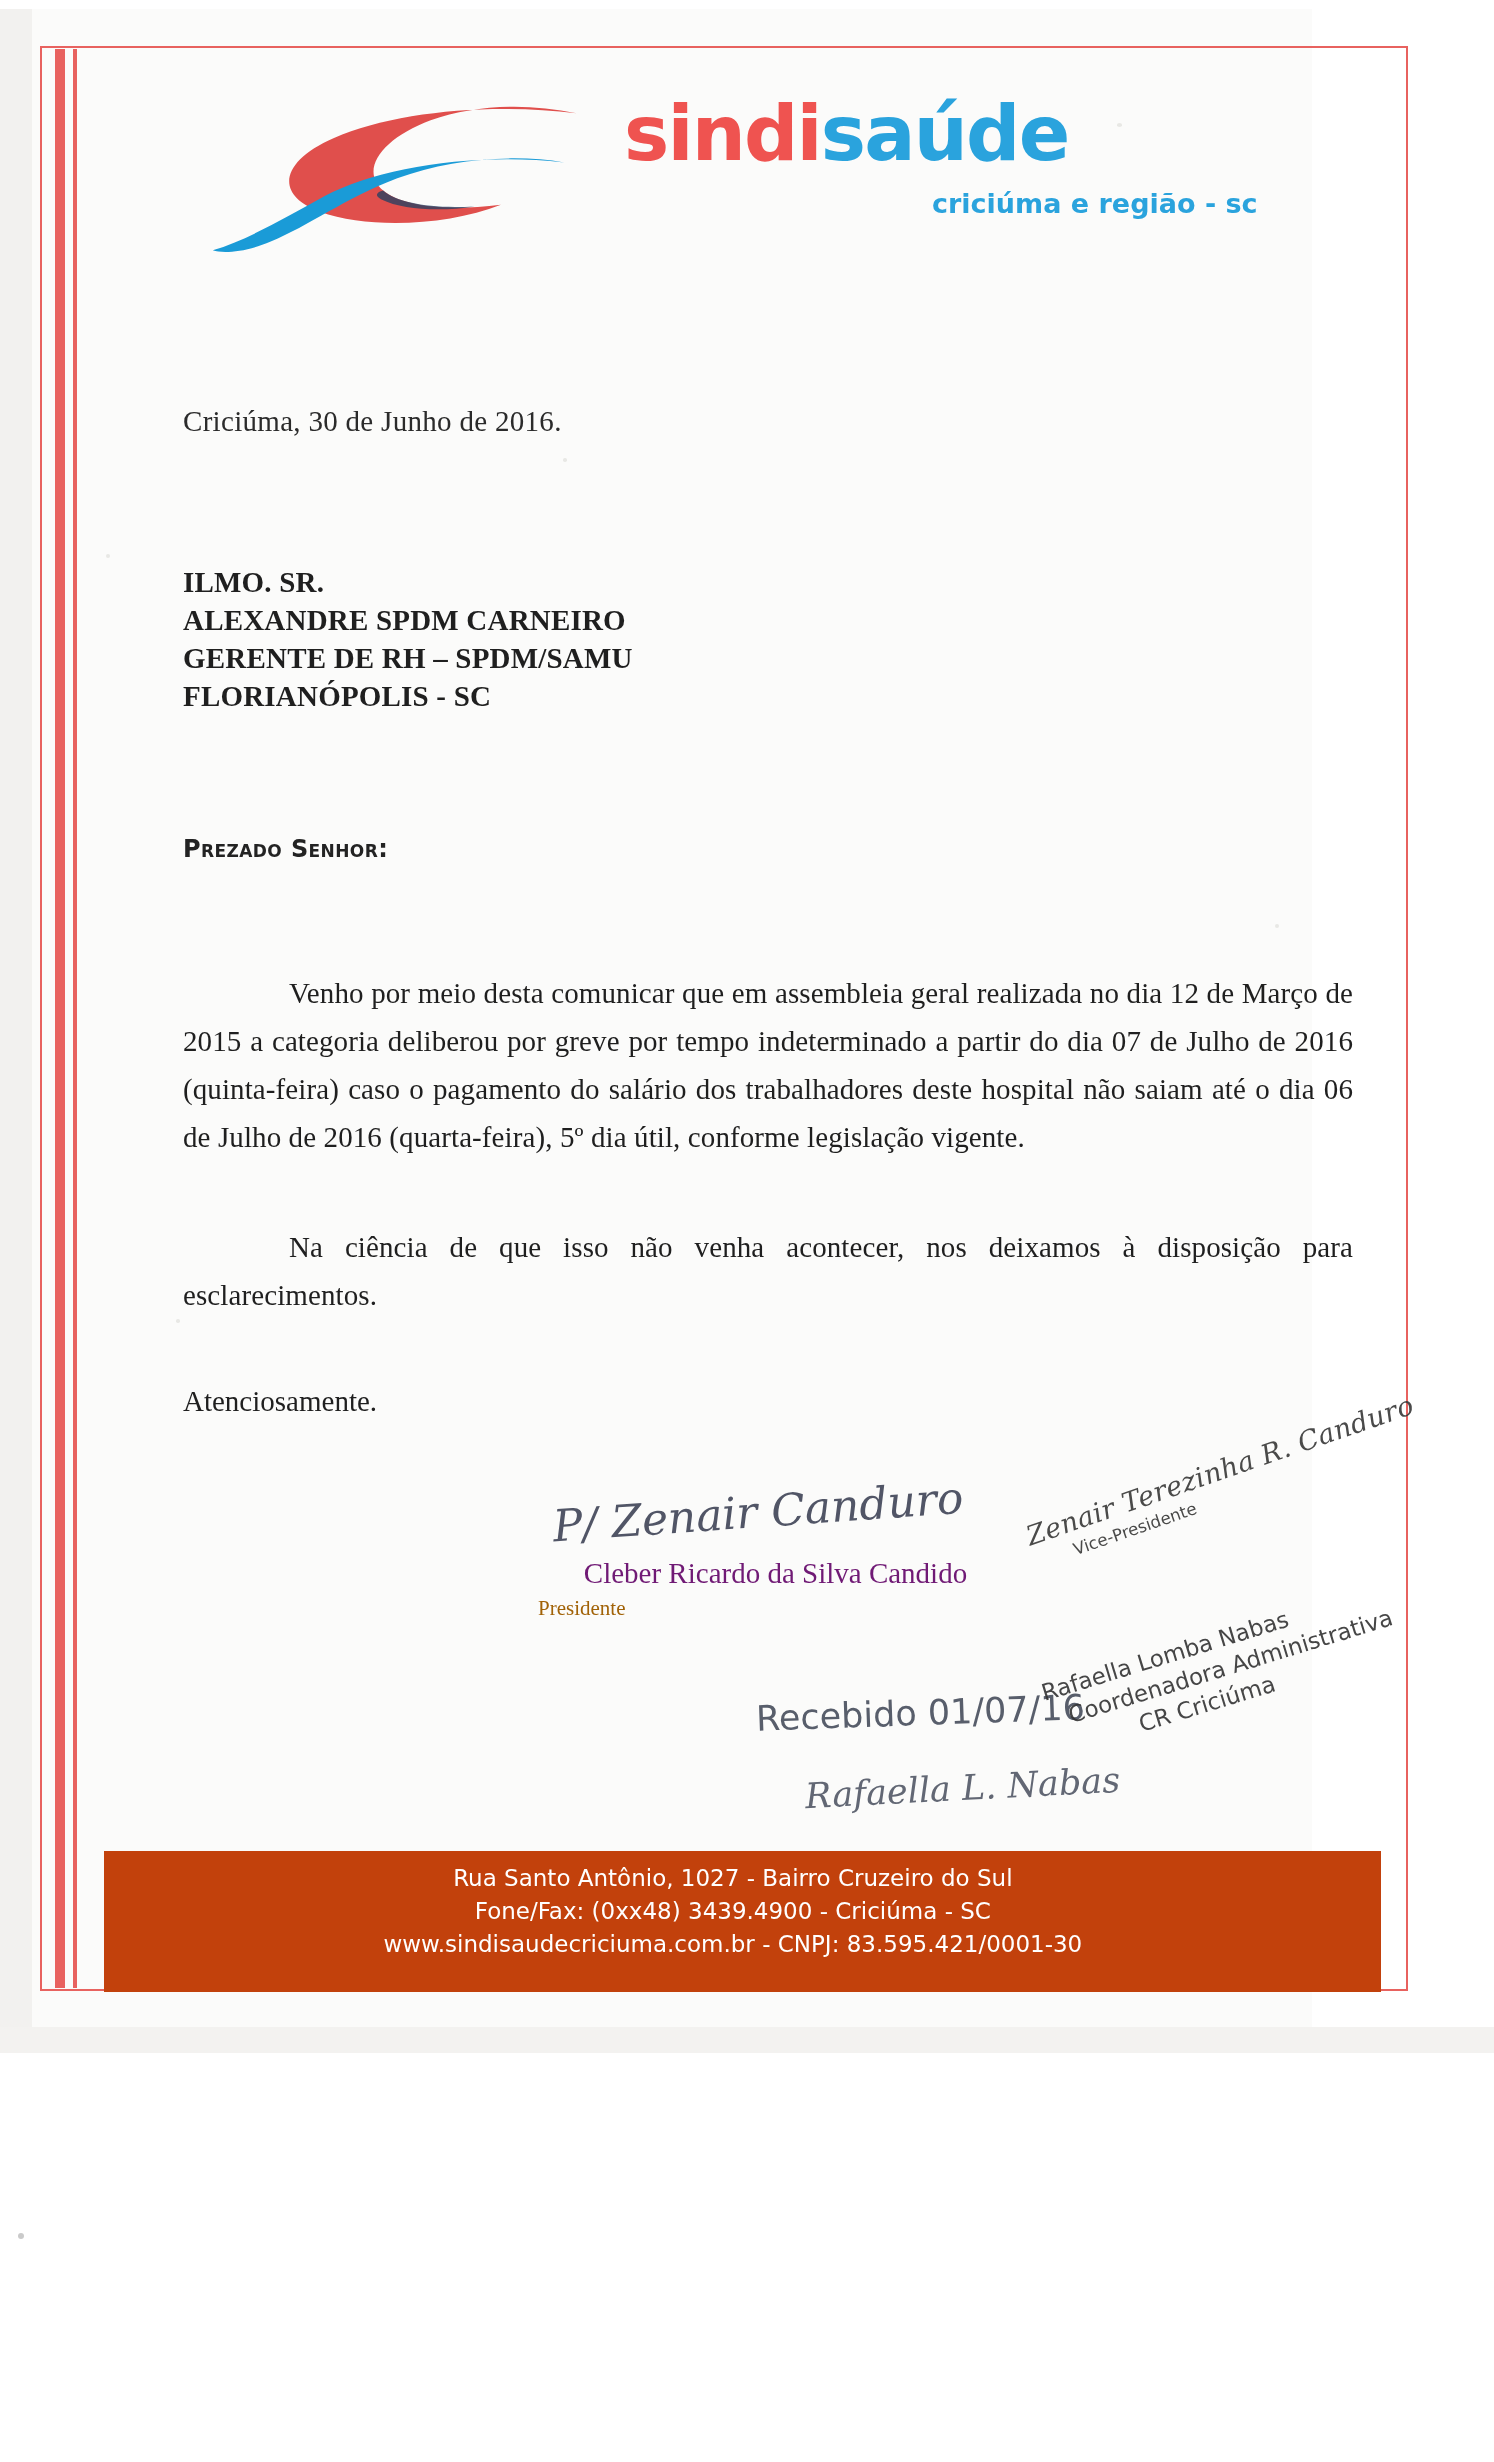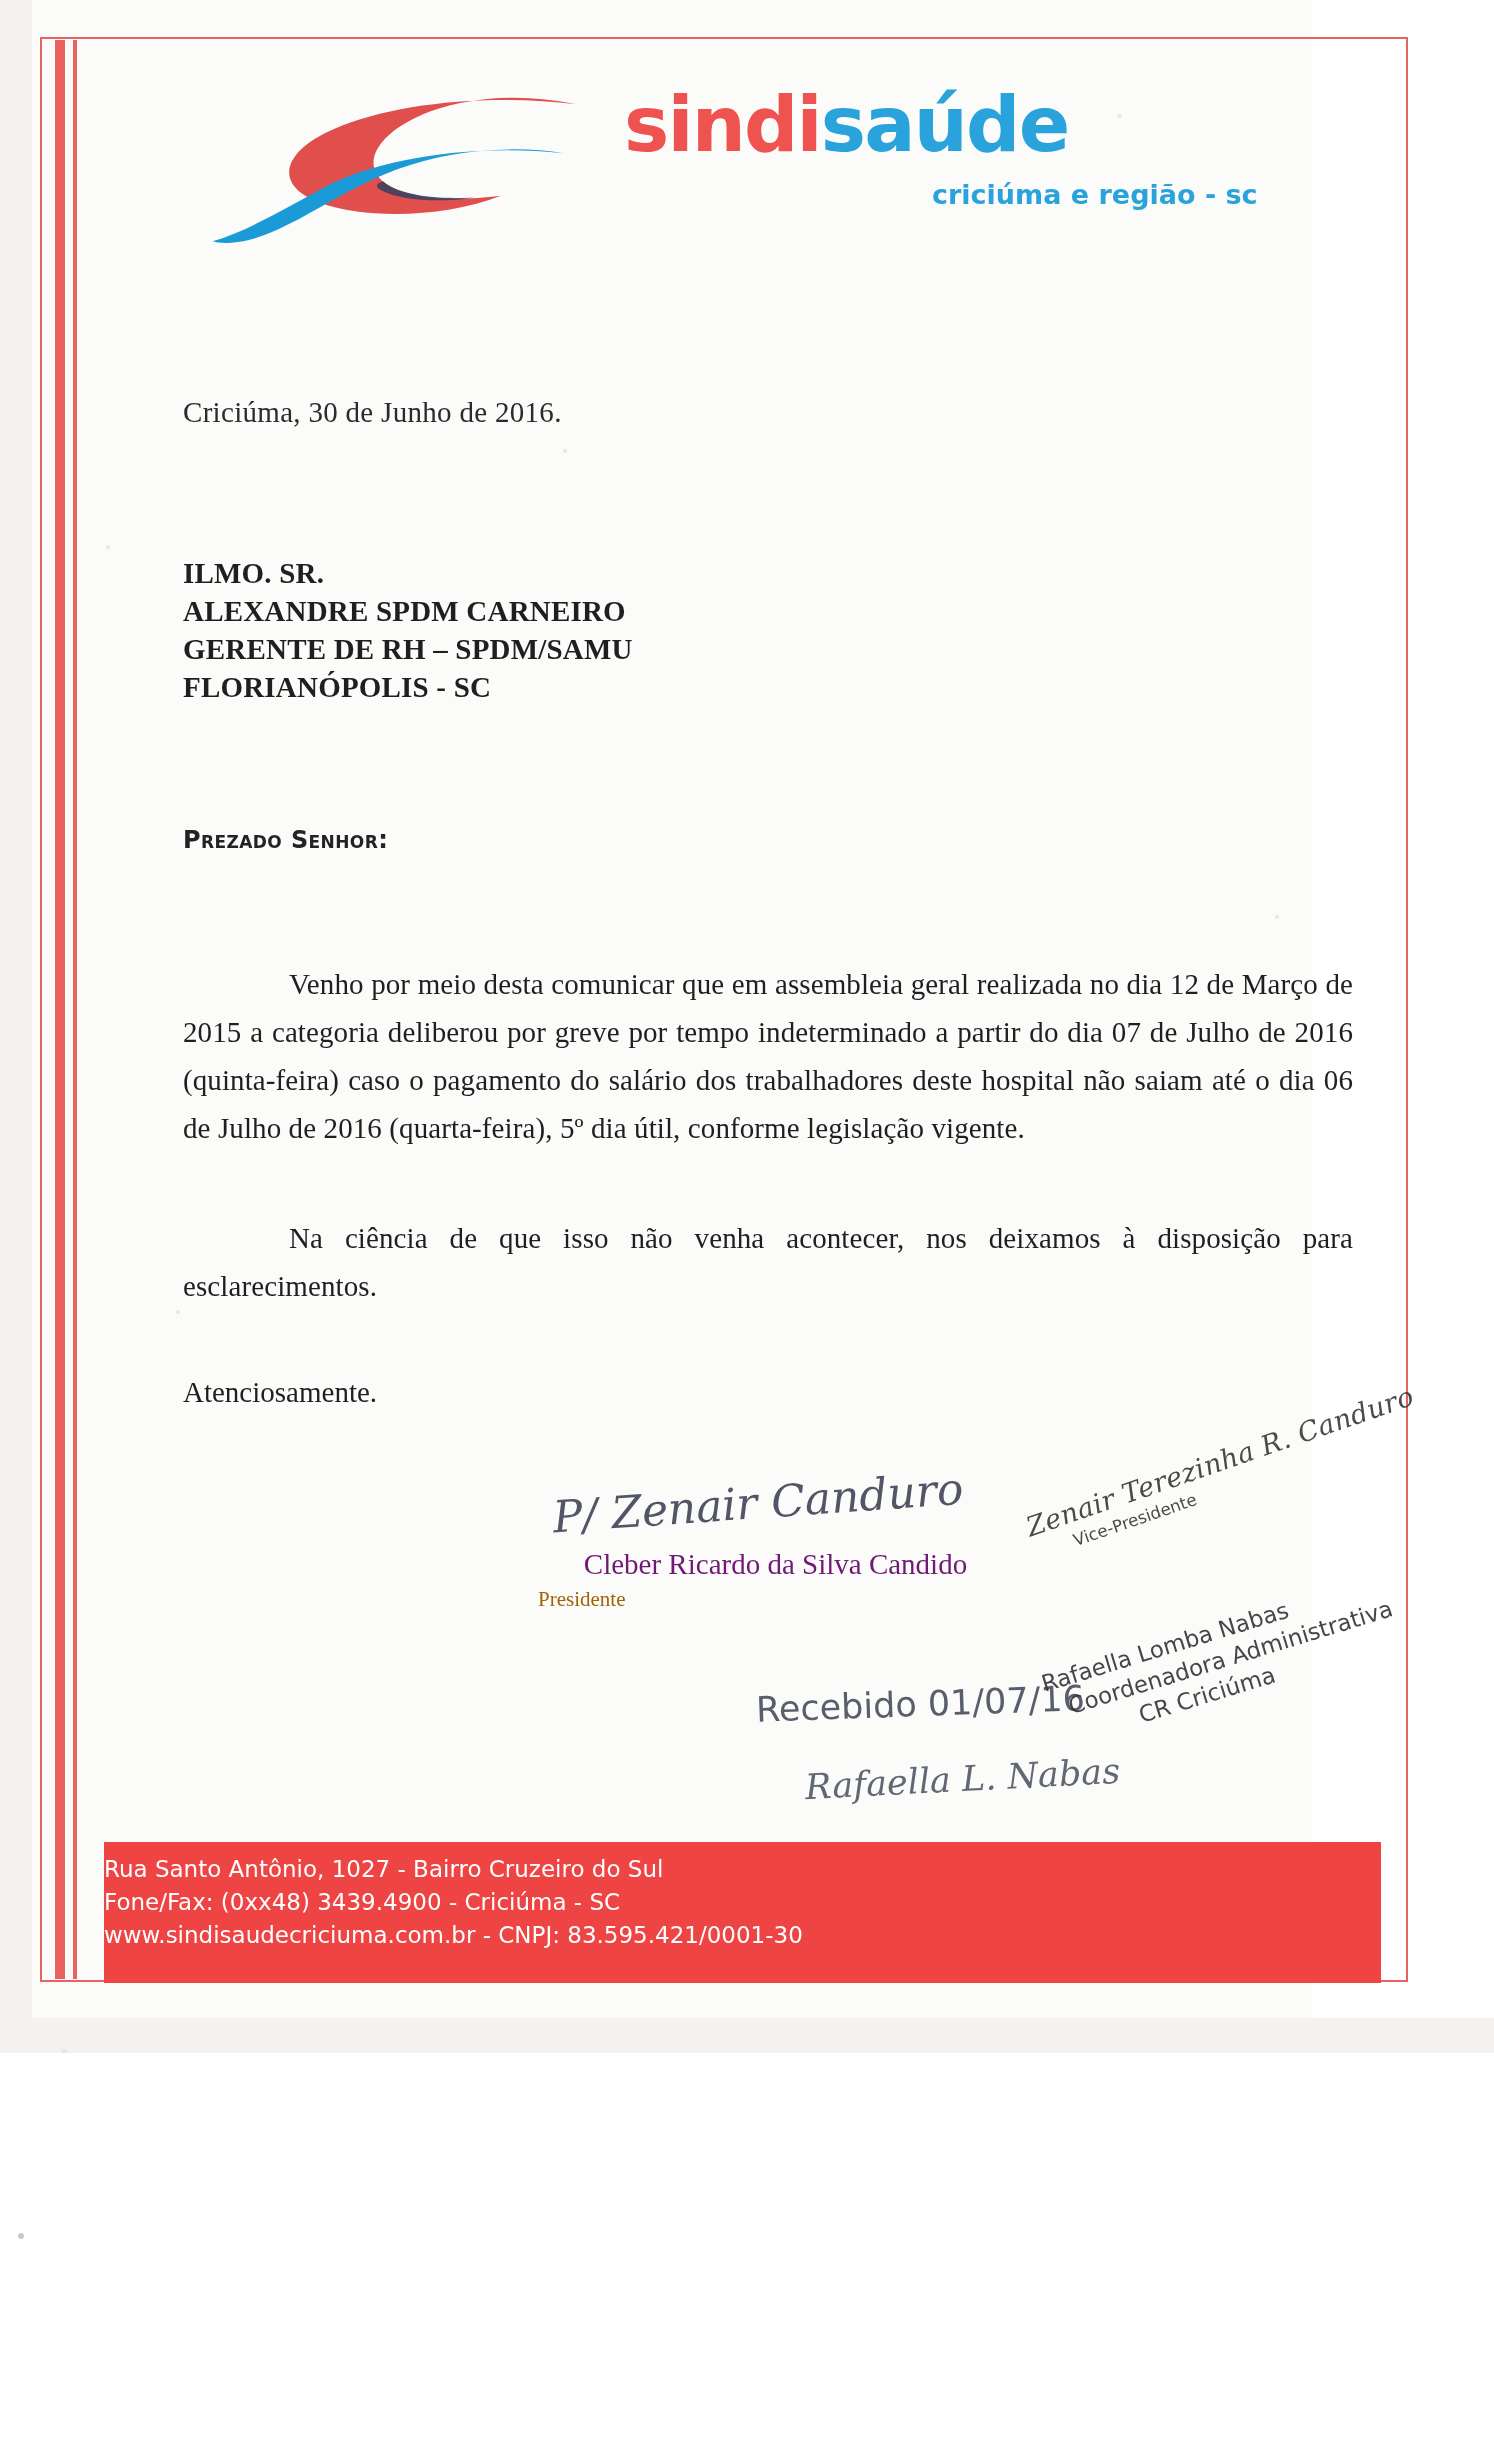--- a/index.html
+++ b/index.html
@@ -12,21 +12,21 @@
     height: 2462px;
     font-family: "Liberation Serif", serif;
     position: relative;
     overflow: hidden;
   }
 
   
   #scan-page {
     position: absolute;
     left: 0;
-    top: 0;
+    top: 9px;
     width: 1312px;
     height: 2053px;
     background: #fbfbfa;
   }
 
   
   #scan-left-edge {
     position: absolute;
     left: 0; top: 0;
     width: 32px; height: 2053px;
@@ -269,26 +269,26 @@
     opacity: 0.8;
   }
 
   
   #footer-bar {
     position: absolute;
     left: 104px;
     top: 1842px;
     width: 1277px;
     height: 141px;
-    background: #ef4444;
+    background: #c2410c;
     color: #ffffff;
     font-family: "DejaVu Sans", sans-serif;
     font-size: 23px;
     line-height: 33px;
-    text-align: left;
+    text-align: center;
     box-sizing: border-box;
     padding: 11.4px 19.3px 0 0;
   }
   #footer-bar div { white-space: nowrap; }
 
   
   .speck {
     position: absolute;
     background: #d8d8d4;
     border-radius: 50%;

